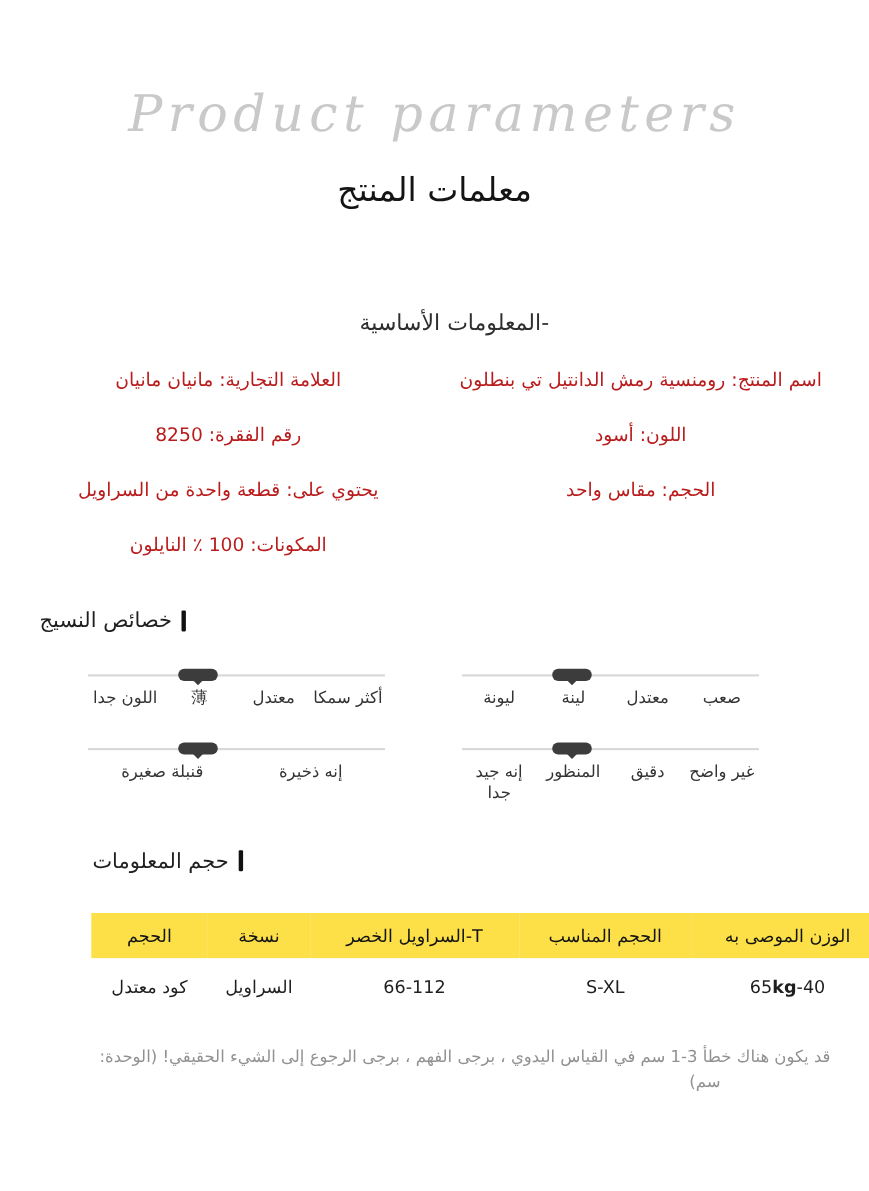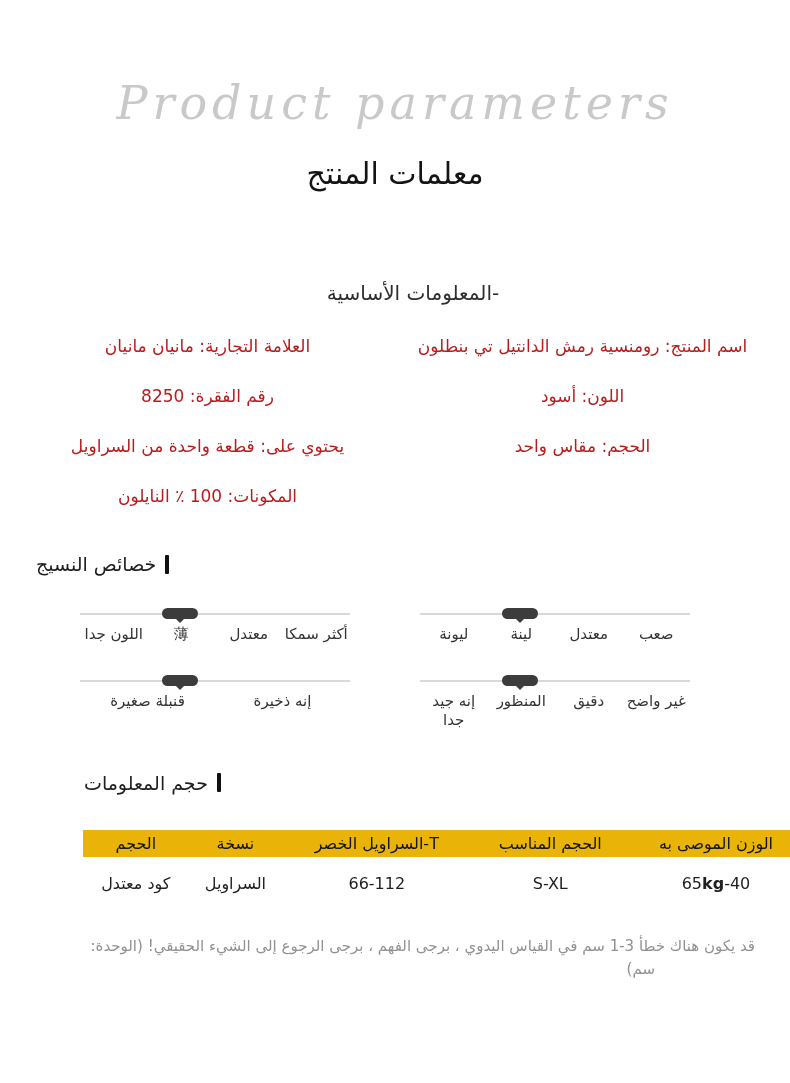--- a/index.html
+++ b/index.html
@@ -54,21 +54,21 @@
     content:""; position:absolute; left:50%; bottom:-4px; transform:translateX(-50%);
     border-left:5px solid transparent; border-right:5px solid transparent; border-top:5px solid #3c3c3c;
   }
   .slider-labels { display:flex; direction:rtl; margin-top:5px; min-height:40px; }
   .slider-label { flex:1; text-align:center; font-size:15px; color:#333; line-height:1.25; }
 
   
   .size-wrap { margin-top:30px;padding-left:48px; }
   .size-table { margin:34px 35px 0 35px; width:720px; border-collapse:collapse; direction:rtl; }
   .size-table th {
-    background:#eab308; height:27px; font-weight:400;
+    background:#fde047; height:41px; font-weight:400;
     font-size:16px; color:#141414; text-align:center; vertical-align:middle;
   }
   .size-table td {
     height:52px; font-size:16px; color:#1f1f1f; text-align:center; vertical-align:middle;
   }
   .ltr-cell { direction:ltr; }
   .kg-bold { font-weight:700; }
 
   
   .footer-note { margin:26px 35px 0 35px; direction:rtl; color:#919191; font-size:15px; line-height:1.5; }

